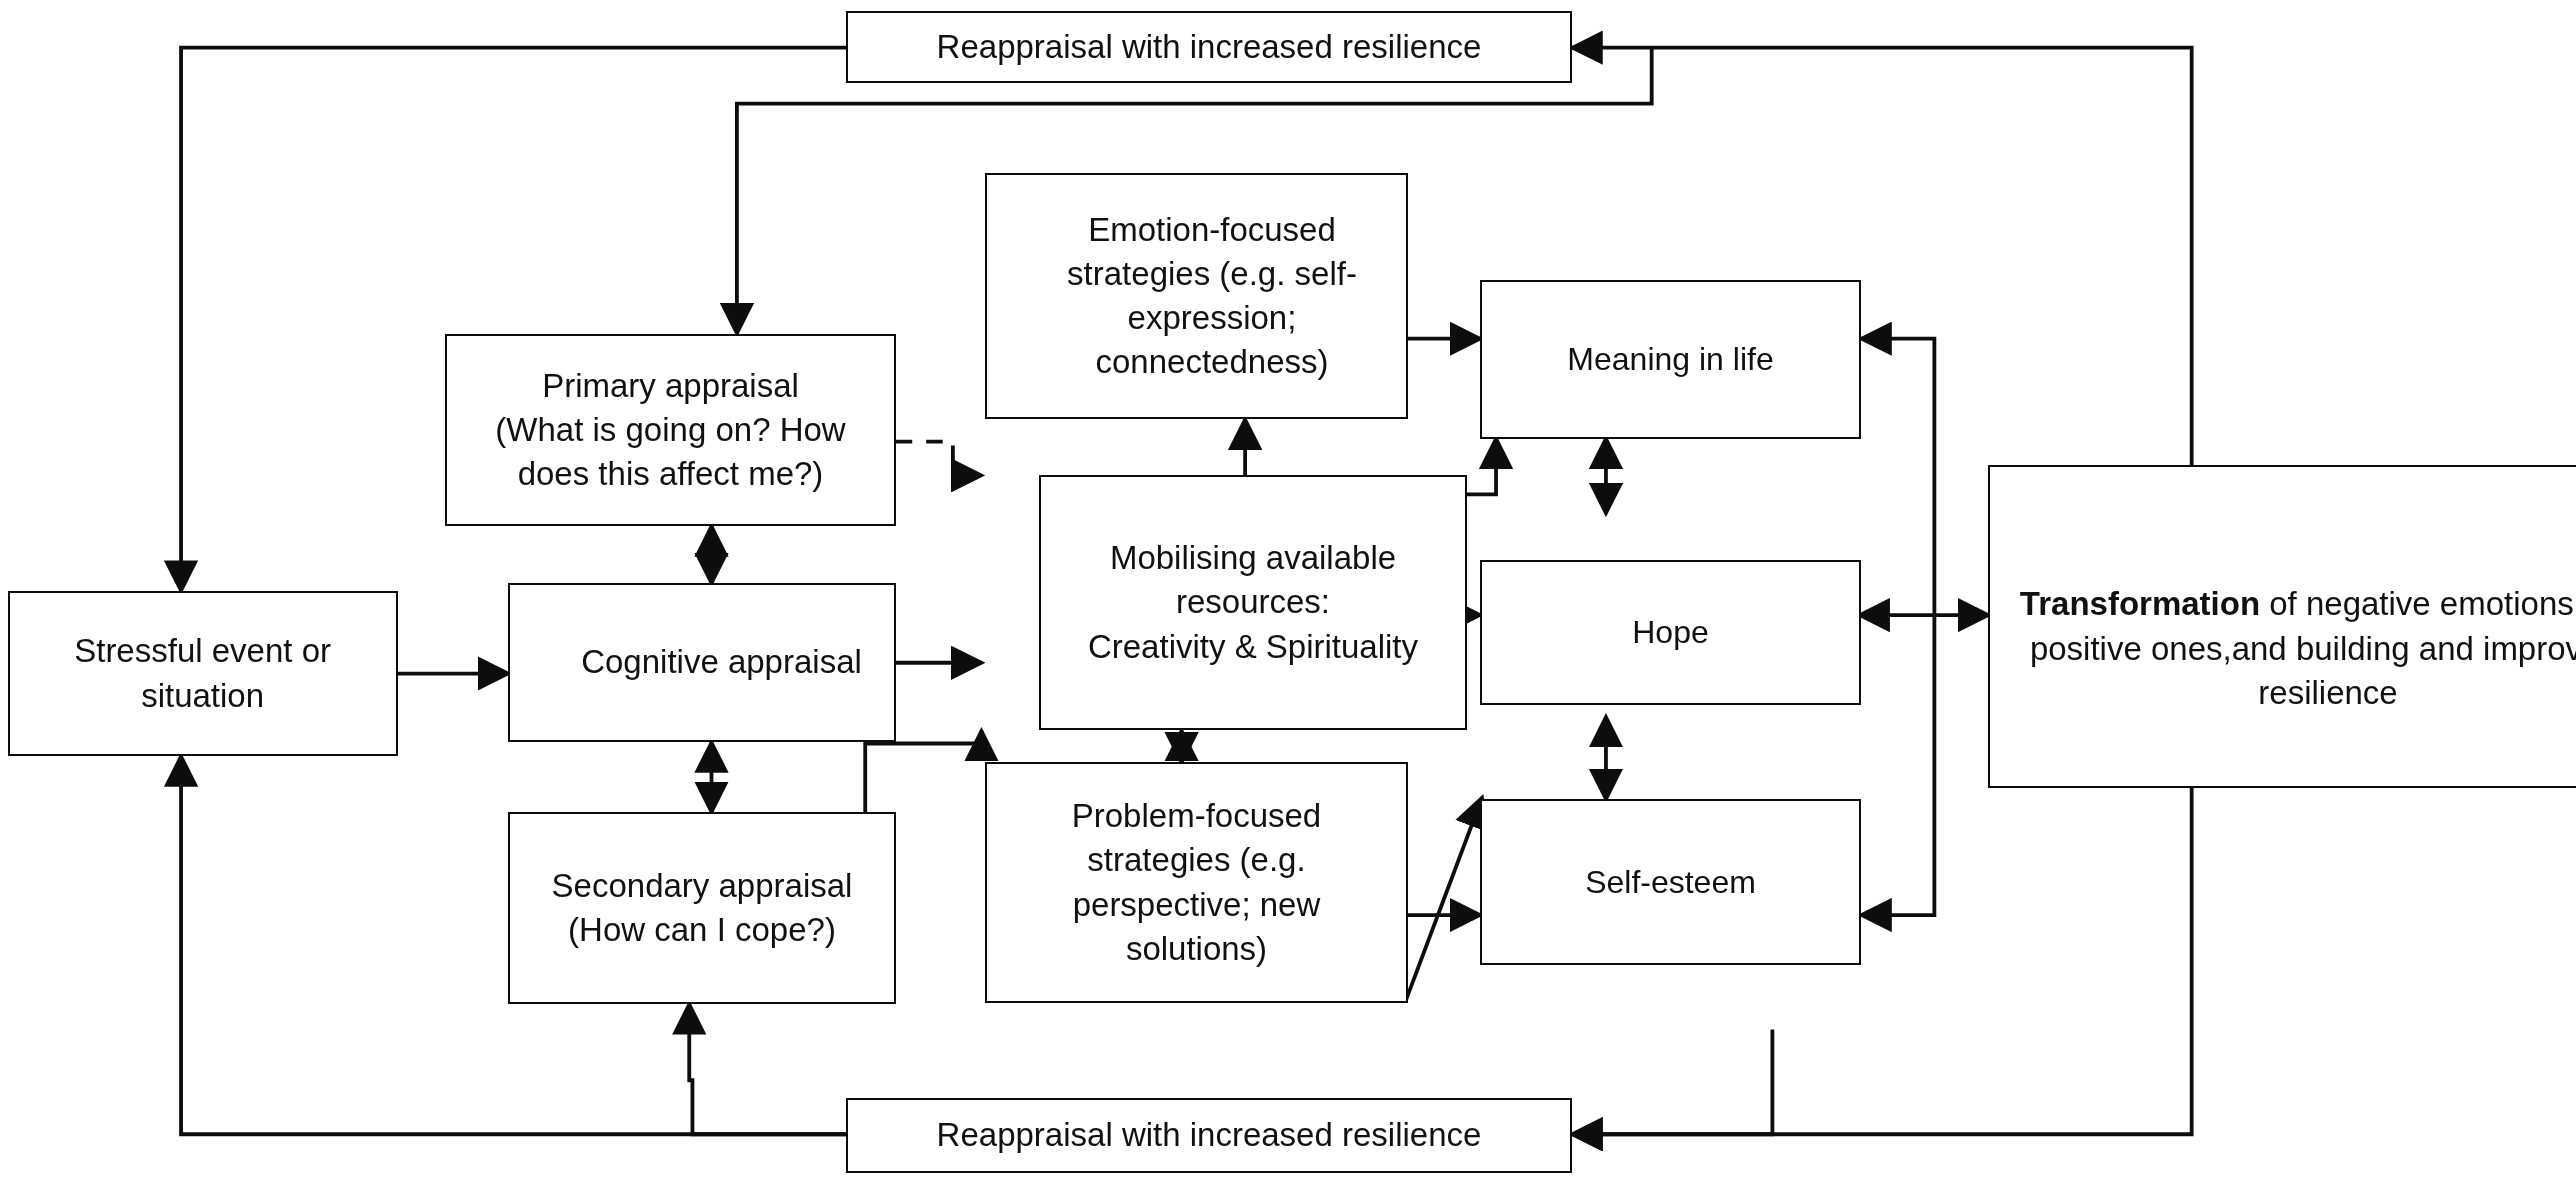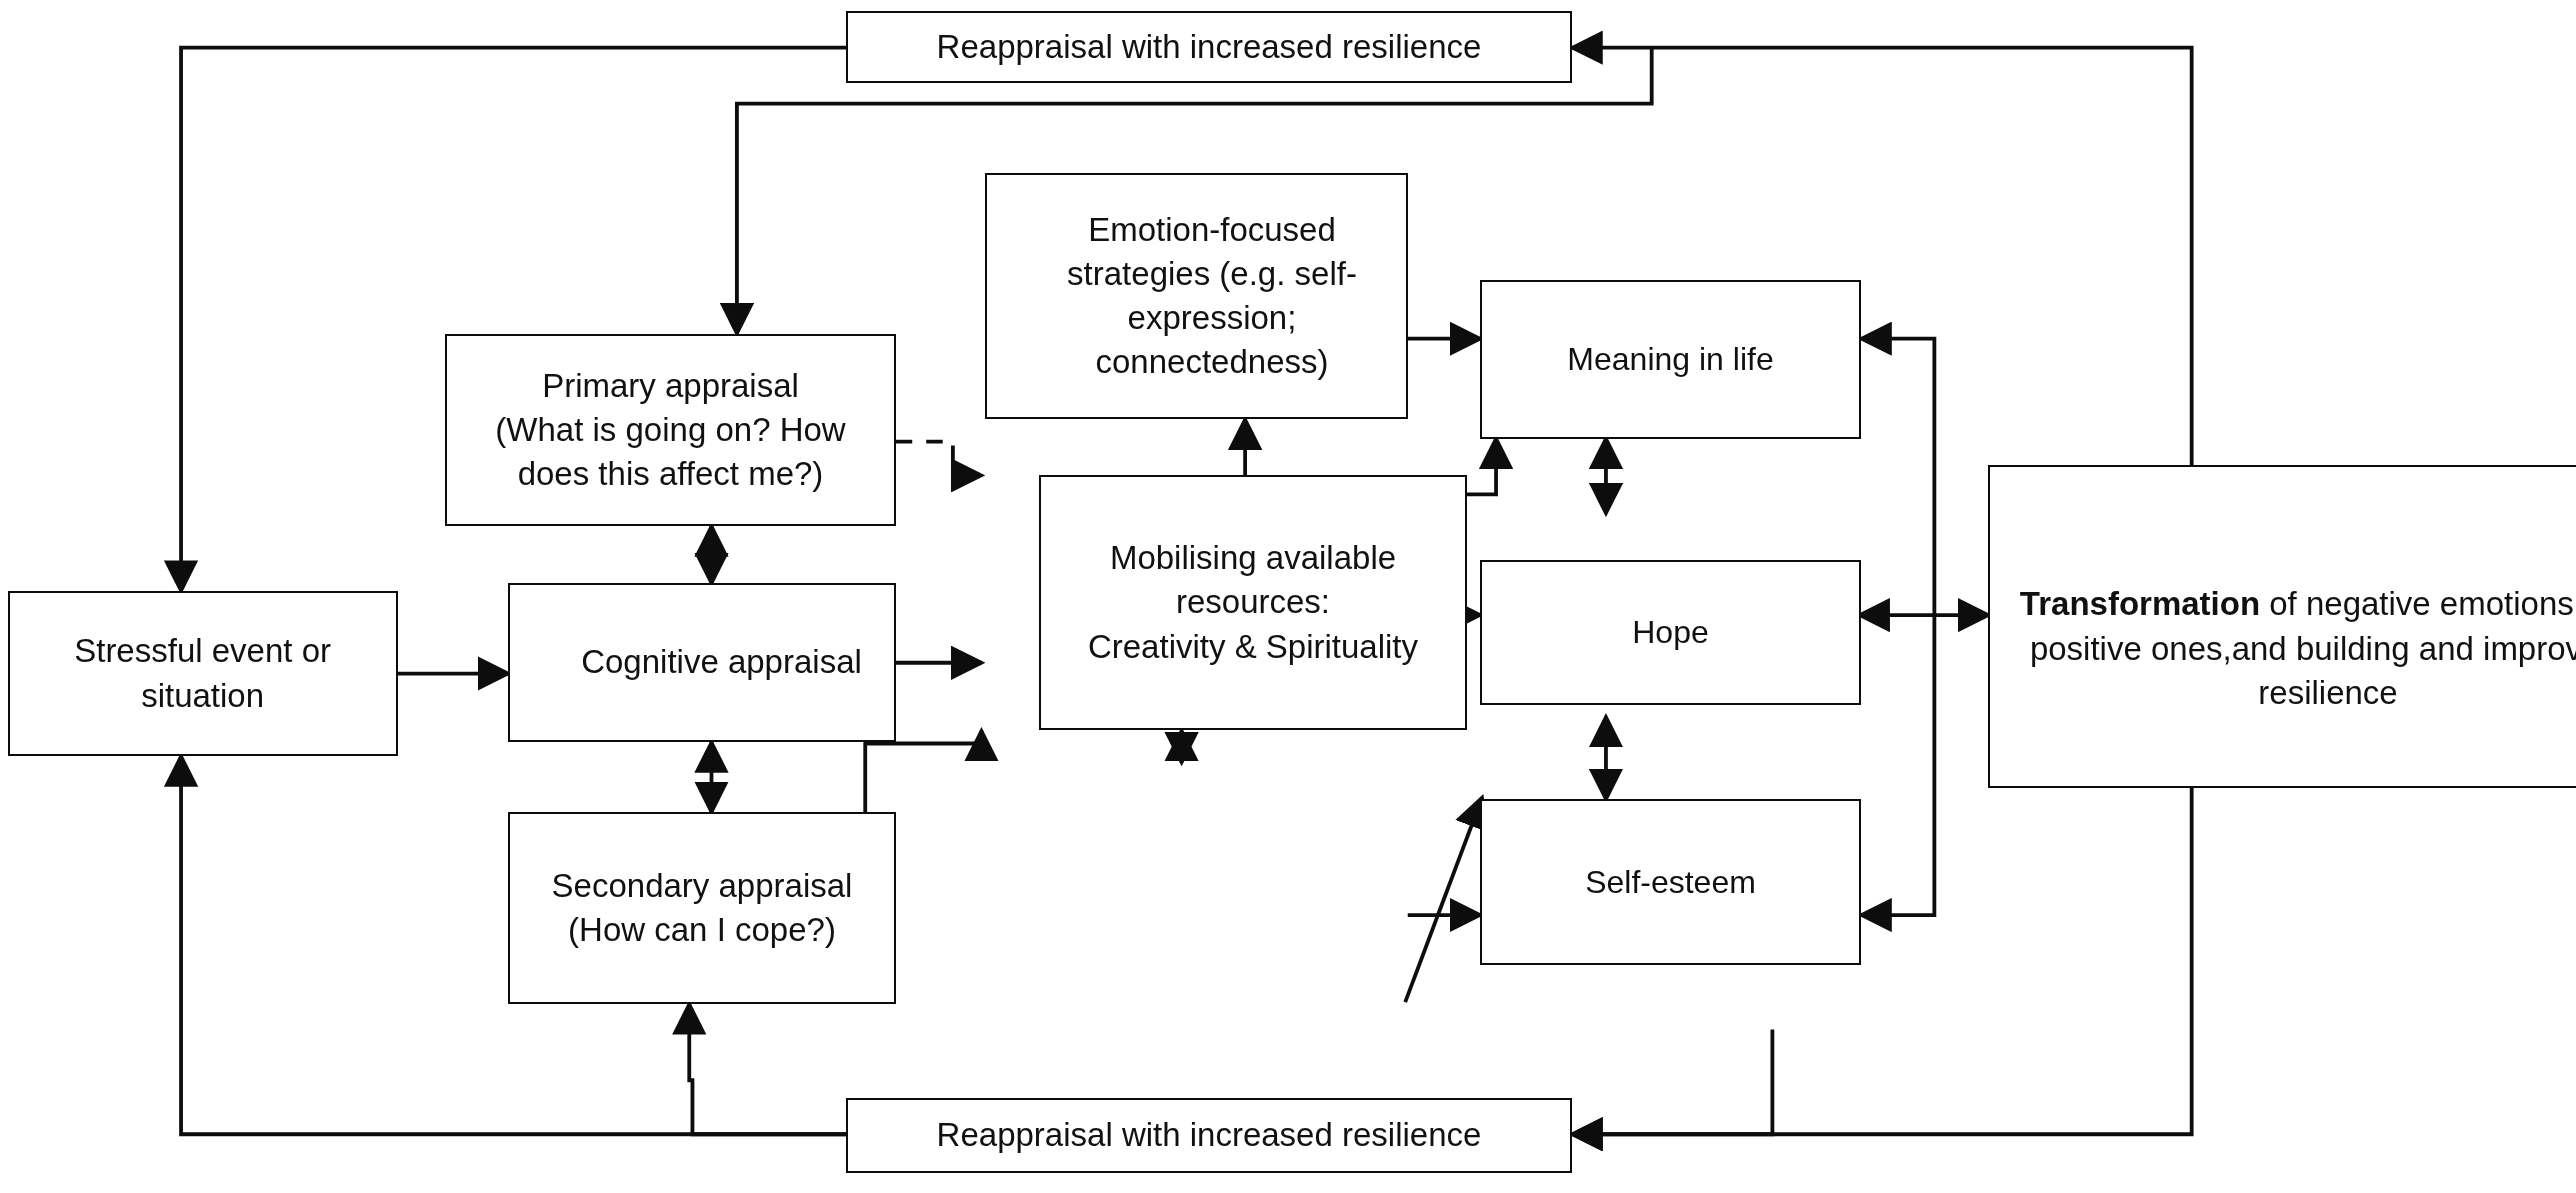--- a/index.html
+++ b/index.html
@@ -159,20 +159,26 @@
     <span class="txt">
       <b class="bold">Transformation</b><span> of negative emotions into positive ones,and building and improving resilience</span>
     </span>
   </div>
 
   <div class="node fs-mid" style="left:508px; top:812px; width:388px; height:192px;">
     <span class="txt">Secondary appraisal
 (How can I cope?)</span>
   </div>
 
+  <div class="node fs-mid" style="left:985px; top:762px; width:423px; height:241px;">
+    <span class="txt">Problem-focused
+strategies (e.g.
+perspective; new
+solutions)</span>
+  </div>
 
   <div class="node fs-big" style="left:1480px; top:799px; width:381px; height:166px;">
     <span class="txt">Self-esteem</span>
   </div>
 
   <div class="node fs-mid" style="left:846px; top:1098px; width:726px; height:75px;">
     <span class="txt">Reappraisal with increased resilience</span>
   </div>
 
 </div>

